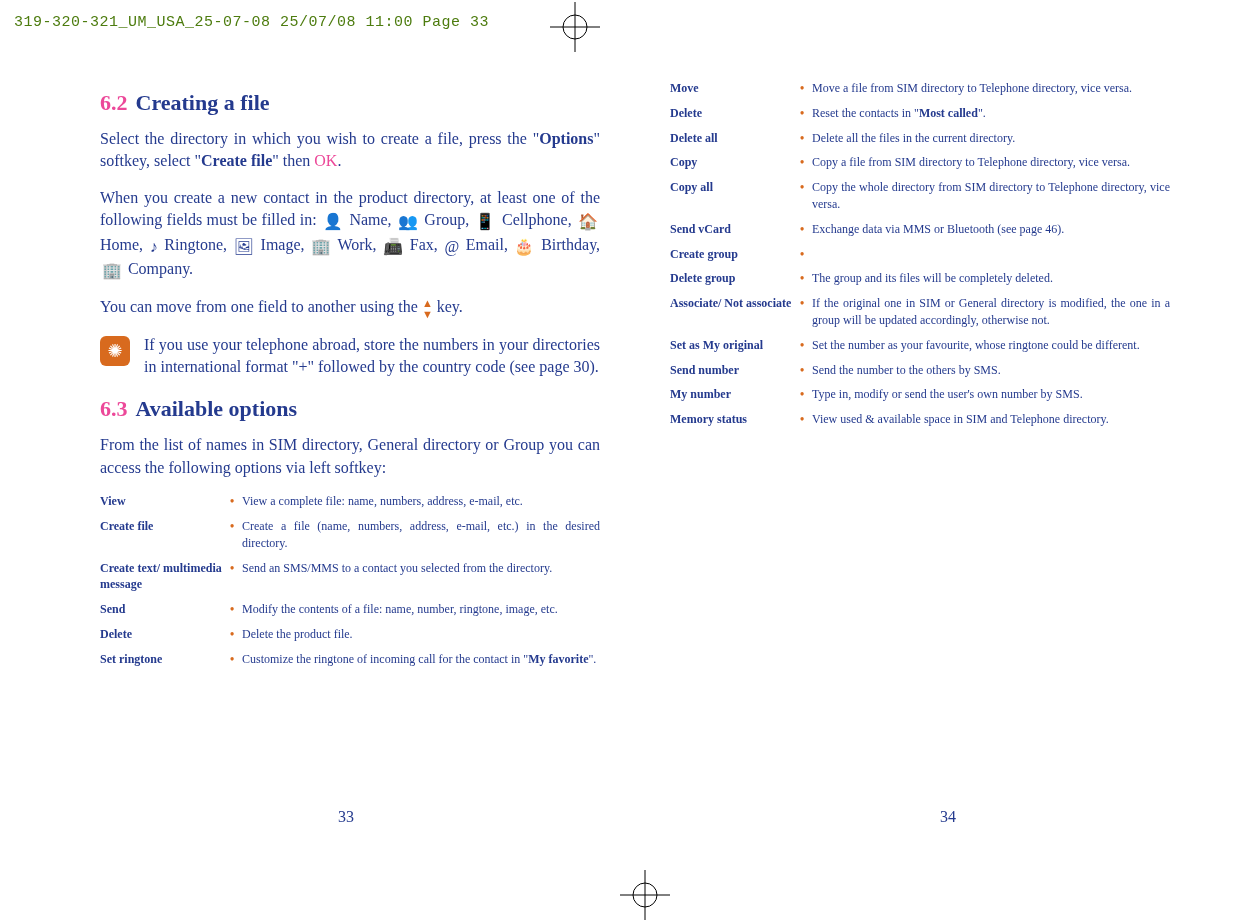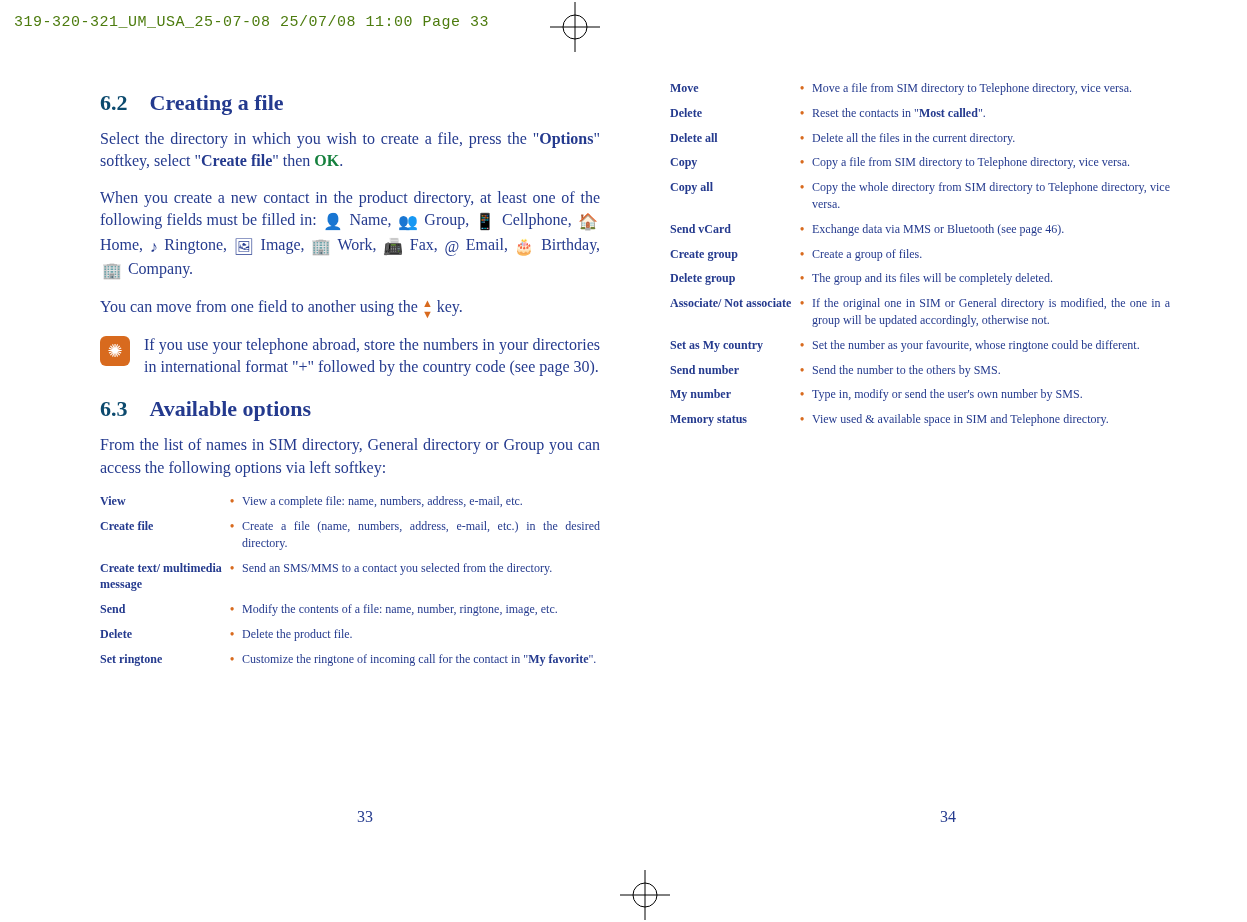--- a/index.html
+++ b/index.html
@@ -7,35 +7,35 @@
   .header-line { position: absolute; top: 14px; left: 14px; font-family: 'Courier New', monospace; font-size: 15px; color: #4d7c0f; letter-spacing: 0.5px; }
   .crop-tl, .crop-br { position: absolute; }
   .crop-tl { top: 2px; left: 550px; }
   .crop-br { bottom: 2px; left: 620px; }
   .crop-tl svg, .crop-br svg { display: block; }
   .page-wrap { position: absolute; top: 80px; left: 0; right: 0; display: flex; }
   .col { width: 540px; padding: 0 20px; }
   .col-left { margin-left: 80px; }
   .col-right { margin-left: 30px; }
   .sec-title { margin: 10px 0 12px; font-size: 22px; font-weight: bold; }
-  .sec-num { color: #0c4a6e; margin-right: 22px; }
+  .sec-num { color: #ec4899; margin-right: 8px; }
   .sec-name { color: #243a8e; }
   .para { font-size: 16px; line-height: 1.4; margin: 0 0 14px; text-align: justify; }
   .bold { font-weight: bold; }
-  .ok { color: #15803d; font-weight: bold; }
+  .ok { color: #ec4899; font-weight: normal; }
   .note-row { display: flex; margin: 6px 0 18px; align-items: flex-start; }
   .note-icon { width: 30px; height: 30px; background: #d86a1e; border-radius: 6px; flex-shrink: 0; margin-right: 14px; margin-top: 2px; display: flex; align-items: center; justify-content: center; color: #fff; font-size: 18px; }
   .note-text { font-size: 16px; line-height: 1.4; text-align: justify; }
   .opt-table { width: 100%; font-size: 12px; line-height: 1.4; }
   .opt-row { display: flex; margin-bottom: 8px; }
   .opt-label { width: 130px; flex-shrink: 0; font-weight: bold; }
   .opt-bullet { color: #d86a1e; width: 12px; flex-shrink: 0; font-weight: bold; }
   .opt-desc { flex: 1; text-align: justify; }
   .page-num { position: absolute; bottom: 96px; font-size: 16px; color: #243a8e; }
-  .pn-left { left: 357px; }
+  .pn-left { left: 338px; }
   .pn-right { left: 940px; }
   .field-icon { display: inline-block; vertical-align: -2px; margin: 0 2px; }
   .arrow-key { color: #d86a1e; font-weight: bold; }
 </style>
 </head>
 <body>
 
 <div class="header-line">319-320-321_UM_USA_25-07-08  25/07/08  11:00  Page 33</div>
 
 <div class="crop-tl">
@@ -162,34 +162,33 @@
         <div class="opt-desc">Copy the whole directory from SIM directory to Telephone directory, vice versa.</div>
       </div>
       <div class="opt-row">
         <div class="opt-label">Send vCard</div>
         <div class="opt-bullet">•</div>
         <div class="opt-desc">Exchange data via MMS or Bluetooth (see page 46).</div>
       </div>
       <div class="opt-row">
         <div class="opt-label">Create group</div>
         <div class="opt-bullet">•</div>
-        <div class="opt-desc">Create a group of files.</div>
       </div>
       <div class="opt-row">
         <div class="opt-label">Delete group</div>
         <div class="opt-bullet">•</div>
         <div class="opt-desc">The group and its files will be completely deleted.</div>
       </div>
       <div class="opt-row">
         <div class="opt-label">Associate/ Not associate</div>
         <div class="opt-bullet">•</div>
         <div class="opt-desc">If the original one in SIM or General directory is modified, the one in a group will be updated accordingly, otherwise not.</div>
       </div>
       <div class="opt-row">
-        <div class="opt-label">Set as My country</div>
+        <div class="opt-label">Set as My original</div>
         <div class="opt-bullet">•</div>
         <div class="opt-desc">Set the number as your favourite, whose ringtone could be different.</div>
       </div>
       <div class="opt-row">
         <div class="opt-label">Send number</div>
         <div class="opt-bullet">•</div>
         <div class="opt-desc">Send the number to the others by SMS.</div>
       </div>
       <div class="opt-row">
         <div class="opt-label">My number</div>

